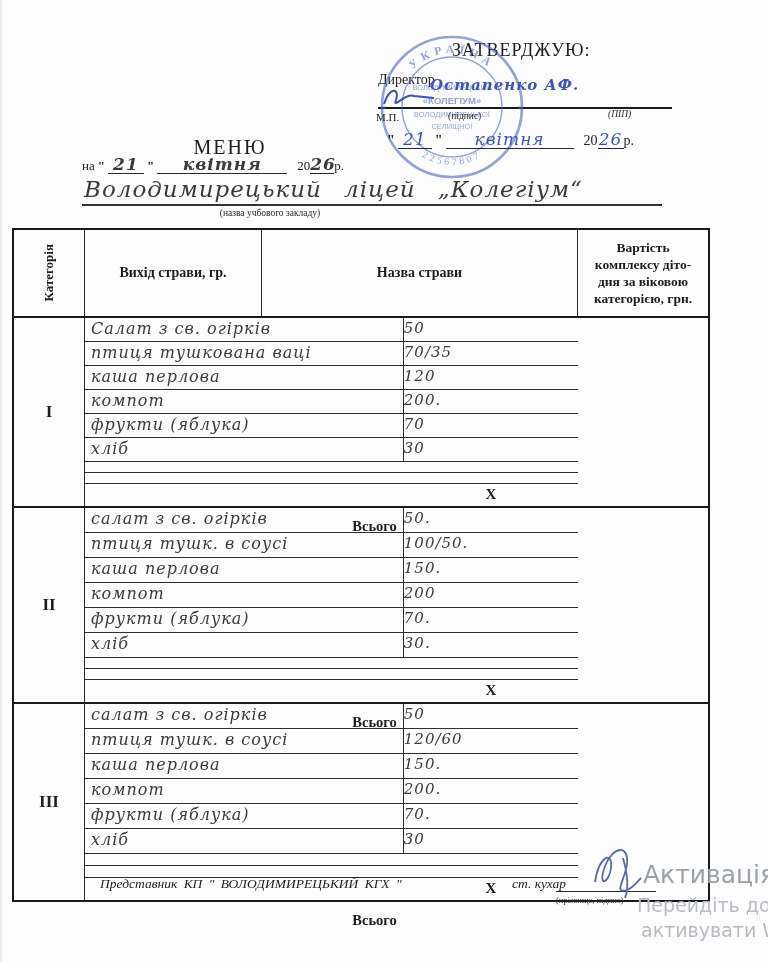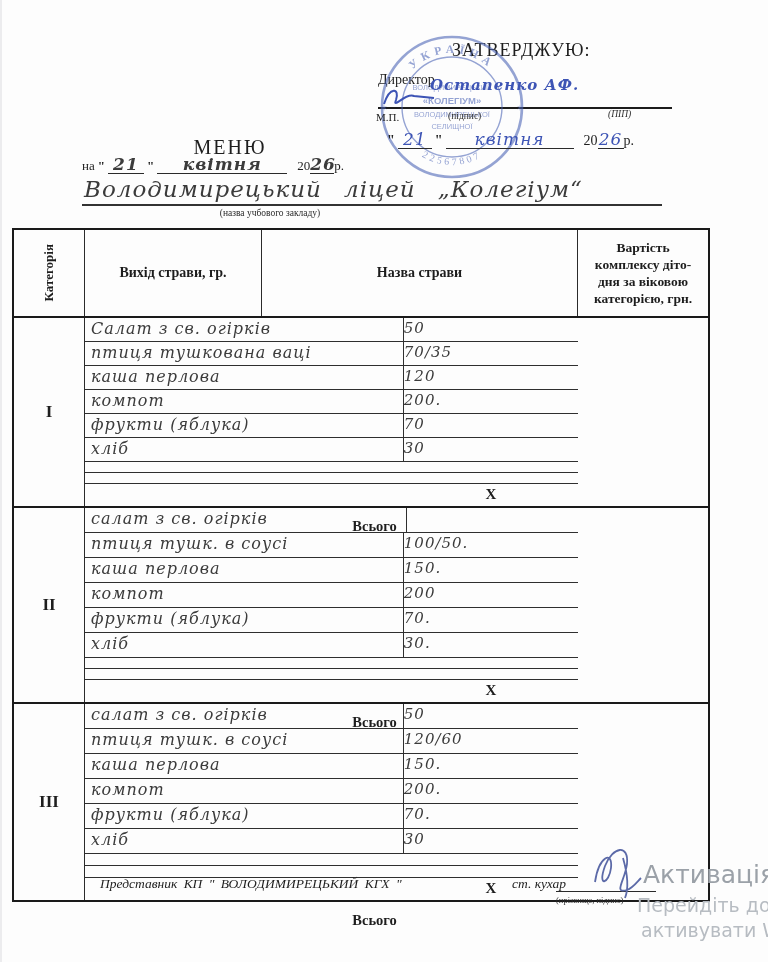--- a/index.html
+++ b/index.html
@@ -196,20 +196,21 @@
         </div>
       </div>
       <div class="cost-cell"></div>
     </div>
 
     <div class="cat-block">
       <div class="cat-cell printed">ІІ</div>
       <div class="rows-col">
         <div class="dish-row">
               <div class="dish-name hw">салат з св. огірків</div>
+              <div class="dish-val hw">50.</div>
             </div>
             <div class="dish-row">
               <div class="dish-name hw">птиця тушк. в соусі</div>
               <div class="dish-val hw">100/50.</div>
             </div>
             <div class="dish-row">
               <div class="dish-name hw">каша перлова</div>
               <div class="dish-val hw">150.</div>
             </div>
             <div class="dish-row">

